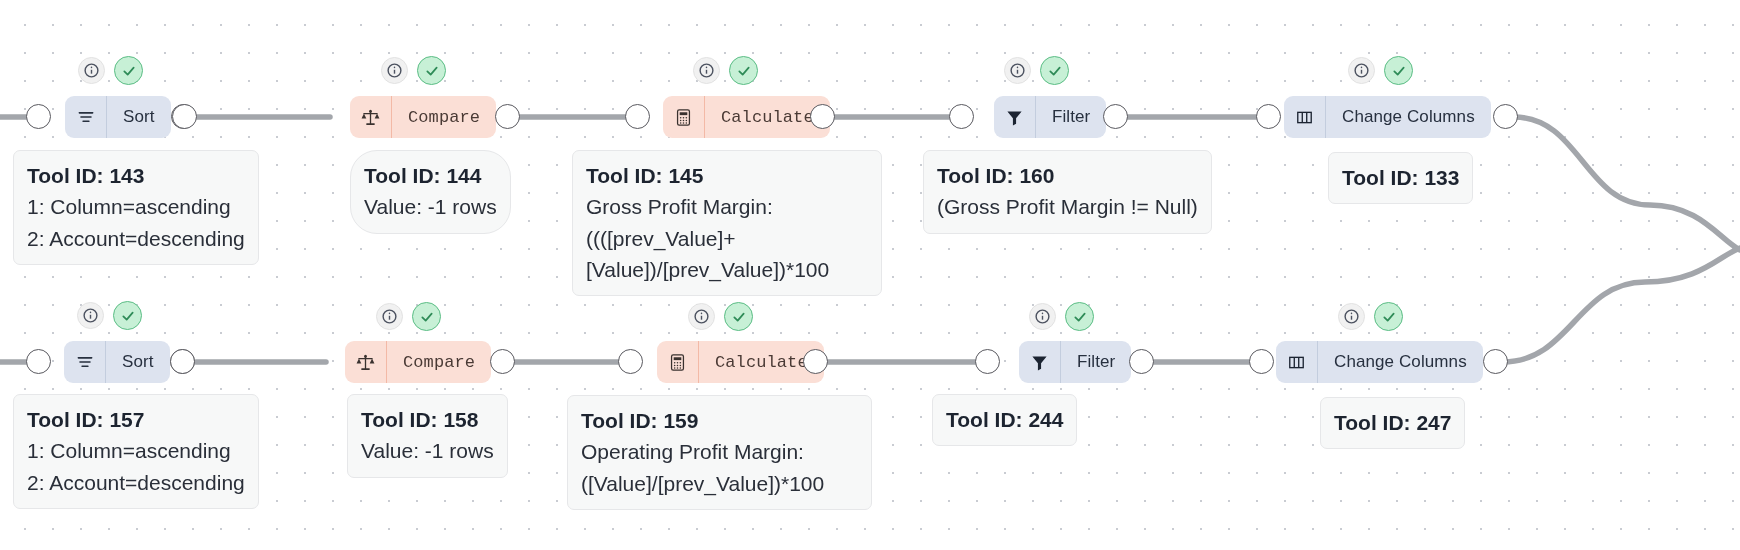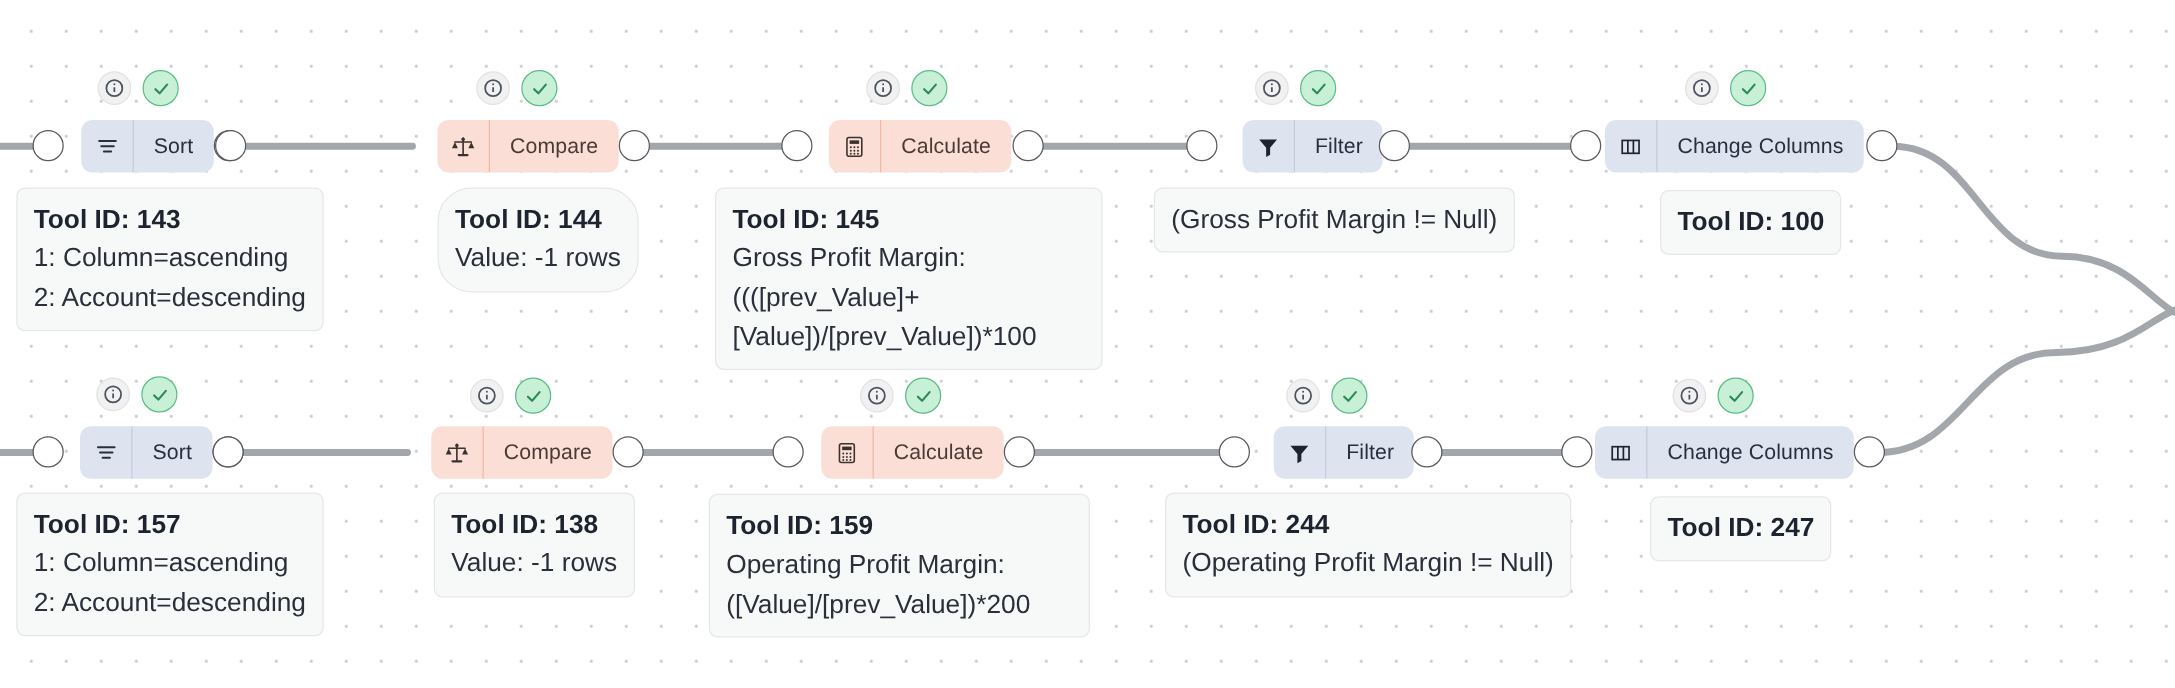--- a/index.html
+++ b/index.html
@@ -74,21 +74,21 @@
     padding: 0 16px;
     font-size: 17px;
     letter-spacing: .1px;
     white-space: nowrap;
   }
   
   .node.blue { background: #dde3ef; }
   .node.blue .node-icon { border-right: 1.5px solid #c3cdde; }
   .node.blue .node-label { color: #27303f; }
   
-  .node.red { background: #fbdfd6; }
+  .node.red { background: #fbdfd6; font-family: Liberation Mono, monospace; }
   .node.red .node-icon { border-right: 1.5px solid #f3b9a6; }
   .node.red .node-label { color: #4a3a35; }
 
   
   .port {
     position: absolute;
     width: 25px; height: 25px;
     border-radius: 50%;
     background: #ffffff;
     border: 1.8px solid #59595f;
@@ -264,20 +264,21 @@
     <div class="node blue" style="left:994px; top:96px;">
       <span class="node-icon">
         <svg width="19" height="19" viewBox="0 0 24 24" fill="#1c2432">
             <path d="M3 4.5 h18 l-7 8.3 v7.2 l-4 2.2 v-9.4 Z"></path>
           </svg>
       </span>
       <span class="node-label">Filter</span>
     </div>
     <div class="port" style="left:1103px; top:104px;"></div>
     <div class="card" style="left:923px; top:150px;">
+      <div class="card-title">Tool ID: 160</div>
       <div class="card-line">(Gross Profit Margin != Null)</div>
     </div>
   </div>
 
   <div class="node-group" style="left:0px; top:0px;">
     <div class="badges" style="left:1348px; top:56px;">
       <div class="badge-info">
         <svg width="17" height="17" viewBox="0 0 24 24" fill="none" stroke="#4c5260" stroke-width="2">
             <circle cx="12" cy="12" r="9"></circle>
             <line x1="12" y1="11" x2="12" y2="16.5"></line>
@@ -296,21 +297,21 @@
         <svg width="19" height="19" viewBox="0 0 24 24" stroke="#1c2432" stroke-width="1.7" fill="none">
             <rect x="3.5" y="5.5" width="17" height="13"></rect>
             <line x1="9.2" y1="5.5" x2="9.2" y2="18.5"></line>
             <line x1="14.8" y1="5.5" x2="14.8" y2="18.5"></line>
           </svg>
       </span>
       <span class="node-label">Change Columns</span>
     </div>
     <div class="port" style="left:1493px; top:104px;"></div>
     <div class="card" style="left:1328px; top:152px;">
-      <div class="card-title">Tool ID: 100</div>
+      <div class="card-title">Tool ID: 133</div>
     </div>
   </div>
 
   <div class="node-group" style="left:0px; top:0px;">
     <div class="badges" style="left:77px; top:301px;">
       <div class="badge-info">
         <svg width="17" height="17" viewBox="0 0 24 24" fill="none" stroke="#4c5260" stroke-width="2">
             <circle cx="12" cy="12" r="9"></circle>
             <line x1="12" y1="11" x2="12" y2="16.5"></line>
             <circle cx="12" cy="7.6" r="1.1" fill="#4c5260" stroke="none"></circle>
@@ -365,21 +366,21 @@
             <line x1="4.5" y1="7.5" x2="19.5" y2="7.5"></line>
             <path d="M4.5 7.5 L1.8 13.2 h5.4 Z" fill="#3a322f" stroke="none"></path>
             <path d="M19.5 7.5 L16.8 13.2 h5.4 Z" fill="#3a322f" stroke="none"></path>
             <circle cx="12" cy="5" r="1.6" fill="#3a322f" stroke="none"></circle>
           </svg>
       </span>
       <span class="node-label">Compare</span>
     </div>
     <div class="port" style="left:490px; top:349px;"></div>
     <div class="card" style="left:347px; top:394px;">
-      <div class="card-title">Tool ID: 138</div>
+      <div class="card-title">Tool ID: 158</div>
       <div class="card-line">Value: -1 rows</div>
     </div>
   </div>
 
   <div class="node-group" style="left:0px; top:0px;">
     <div class="badges" style="left:688px; top:302px;">
       <div class="badge-info">
         <svg width="17" height="17" viewBox="0 0 24 24" fill="none" stroke="#4c5260" stroke-width="2">
             <circle cx="12" cy="12" r="9"></circle>
             <line x1="12" y1="11" x2="12" y2="16.5"></line>
@@ -408,21 +409,21 @@
             <circle cx="12" cy="19" r="1" fill="#3a322f" stroke="none"></circle>
             <circle cx="15.6" cy="19" r="1" fill="#3a322f" stroke="none"></circle>
           </svg>
       </span>
       <span class="node-label">Calculate</span>
     </div>
     <div class="port" style="left:803px; top:349px;"></div>
     <div class="card wrap" style="left:567px; top:395px; width:305px;">
       <div class="card-title">Tool ID: 159</div>
       <div class="card-line">Operating Profit Margin:</div>
-      <div class="card-line">([Value]/[prev_Value])*200</div>
+      <div class="card-line">([Value]/[prev_Value])*100</div>
     </div>
   </div>
 
   <div class="node-group" style="left:0px; top:0px;">
     <div class="badges" style="left:1029px; top:302px;">
       <div class="badge-info">
         <svg width="17" height="17" viewBox="0 0 24 24" fill="none" stroke="#4c5260" stroke-width="2">
             <circle cx="12" cy="12" r="9"></circle>
             <line x1="12" y1="11" x2="12" y2="16.5"></line>
             <circle cx="12" cy="7.6" r="1.1" fill="#4c5260" stroke="none"></circle>
@@ -439,21 +440,20 @@
       <span class="node-icon">
         <svg width="19" height="19" viewBox="0 0 24 24" fill="#1c2432">
             <path d="M3 4.5 h18 l-7 8.3 v7.2 l-4 2.2 v-9.4 Z"></path>
           </svg>
       </span>
       <span class="node-label">Filter</span>
     </div>
     <div class="port" style="left:1129px; top:349px;"></div>
     <div class="card" style="left:932px; top:394px;">
       <div class="card-title">Tool ID: 244</div>
-      <div class="card-line">(Operating Profit Margin != Null)</div>
     </div>
   </div>
 
   <div class="node-group" style="left:0px; top:0px;">
     <div class="badges" style="left:1338px; top:302px;">
       <div class="badge-info">
         <svg width="17" height="17" viewBox="0 0 24 24" fill="none" stroke="#4c5260" stroke-width="2">
             <circle cx="12" cy="12" r="9"></circle>
             <line x1="12" y1="11" x2="12" y2="16.5"></line>
             <circle cx="12" cy="7.6" r="1.1" fill="#4c5260" stroke="none"></circle>

